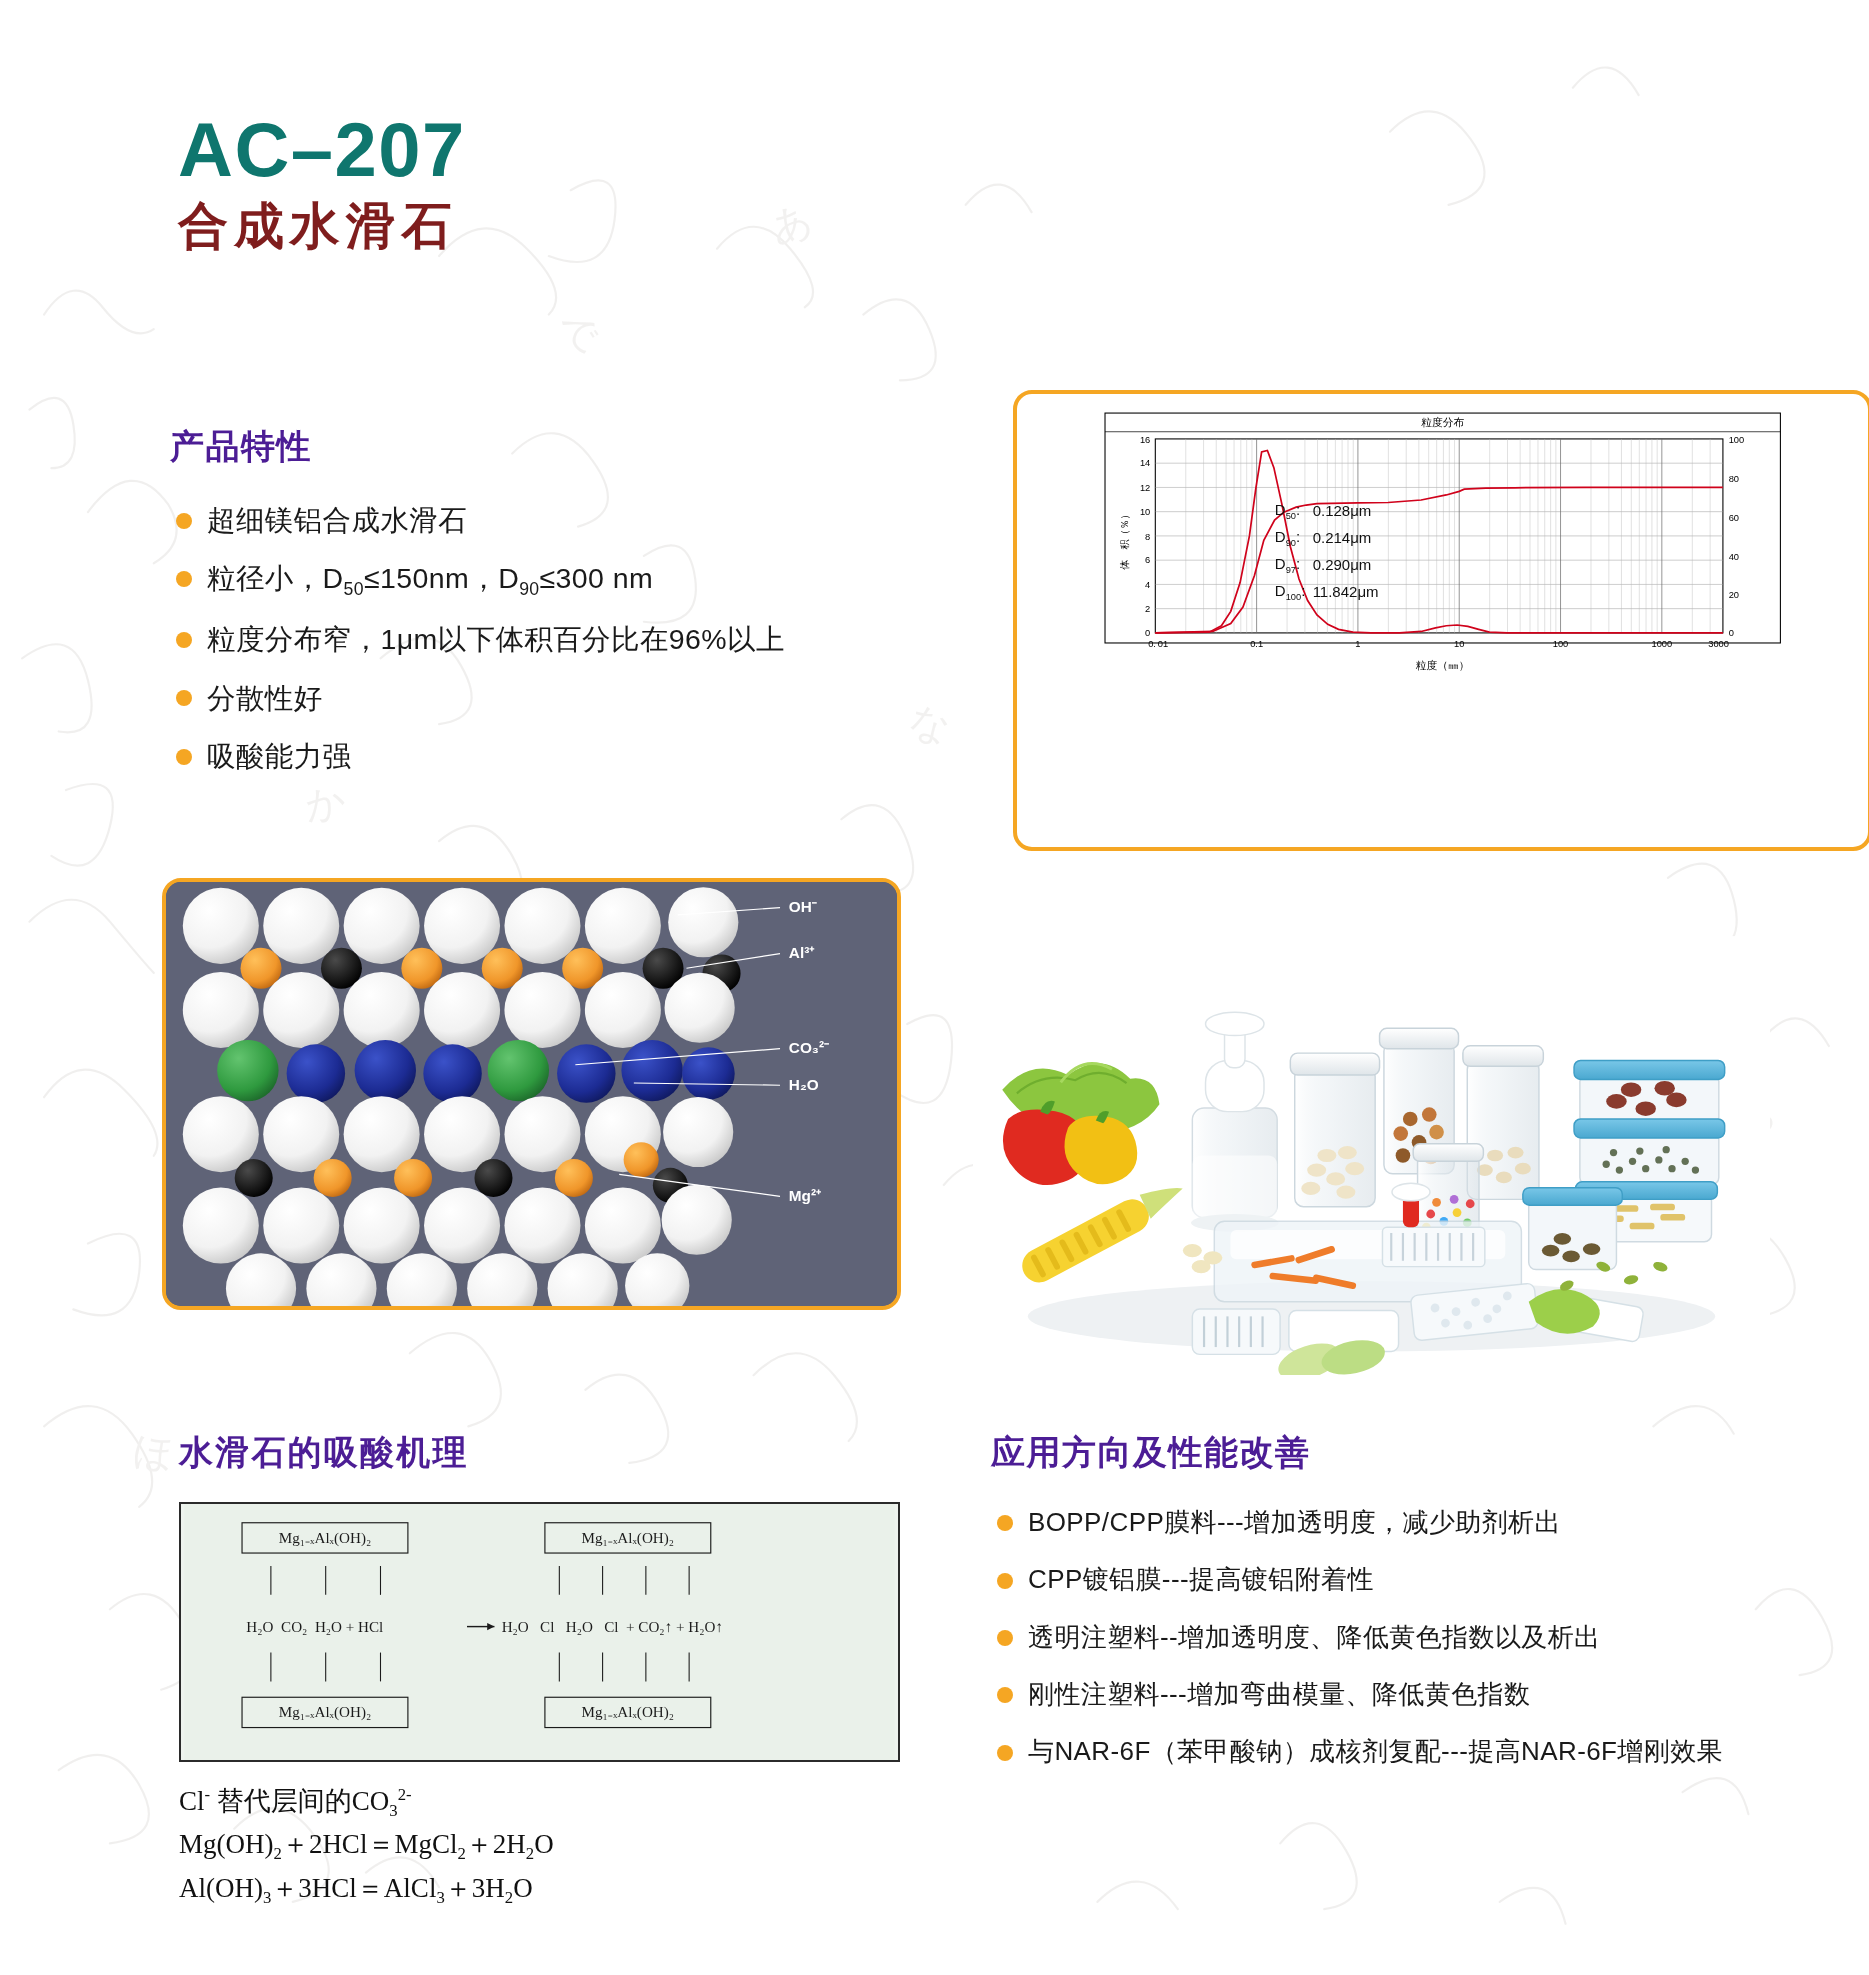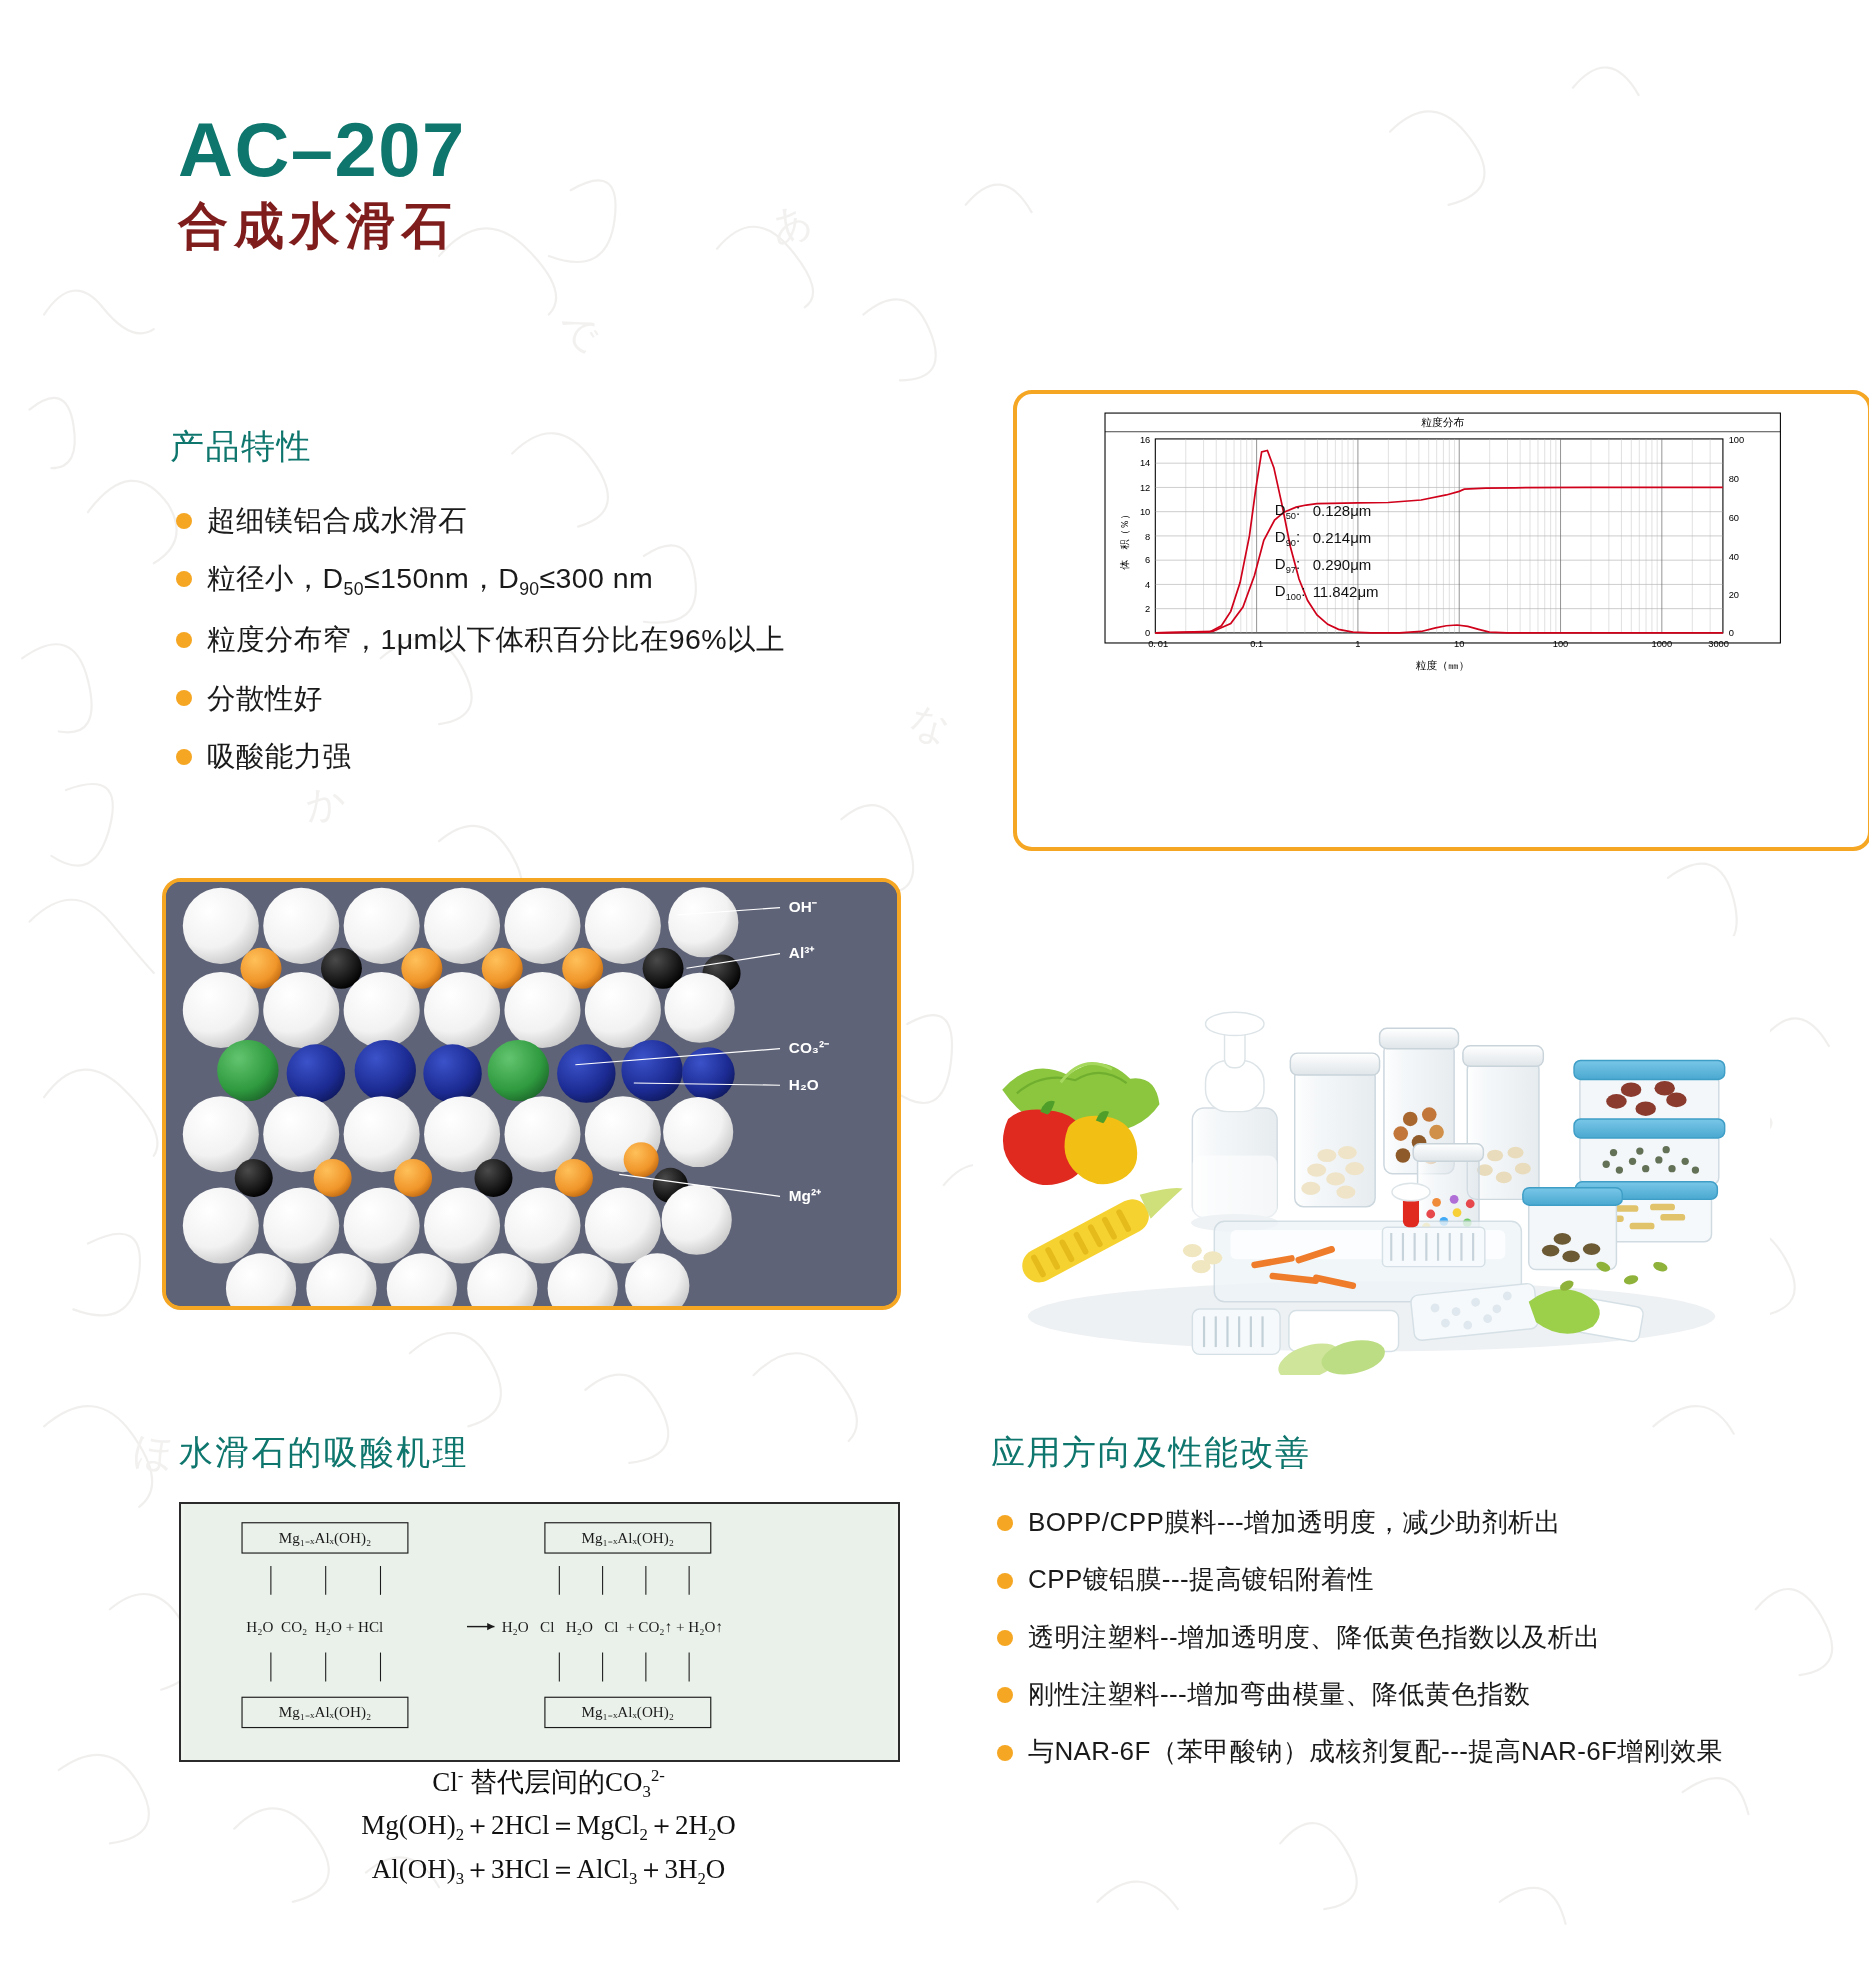--- a/index.html
+++ b/index.html
@@ -50,22 +50,22 @@
     font-weight: bold;
     color: #7f1d1d;
     letter-spacing: 5.9px;
     margin-top: 8.8px;
     line-height: 1.1;
   }
 
   
   .heading {
     font-size: 34px;
-    font-weight: normal;
-    color: #0f766e;
+    font-weight: bold;
+    color: #4c1d95;
     letter-spacing: 1.5px;
   }
 
   
   ul.bullets {
     list-style: none;
     margin: 0;
     padding: 0;
   }
   ul.bullets li {
@@ -166,21 +166,21 @@
     height: 260px;
     border: 2.9px solid #2b2b2b;
     background: #eef3ee;
     box-sizing: border-box;
     position: relative;
     overflow: hidden;
   }
   .mech-img svg { width:100%; height:100%; display:block; }
 
   .mech-equations {
-    text-align: center;
+    margin-top: 19px;
     font-size: 27px;
     color: #111;
     line-height: 1.55;
     font-family: "Liberation Serif", serif;
   }
 
   
   .applications {
     position: absolute;
     left: 991px;

